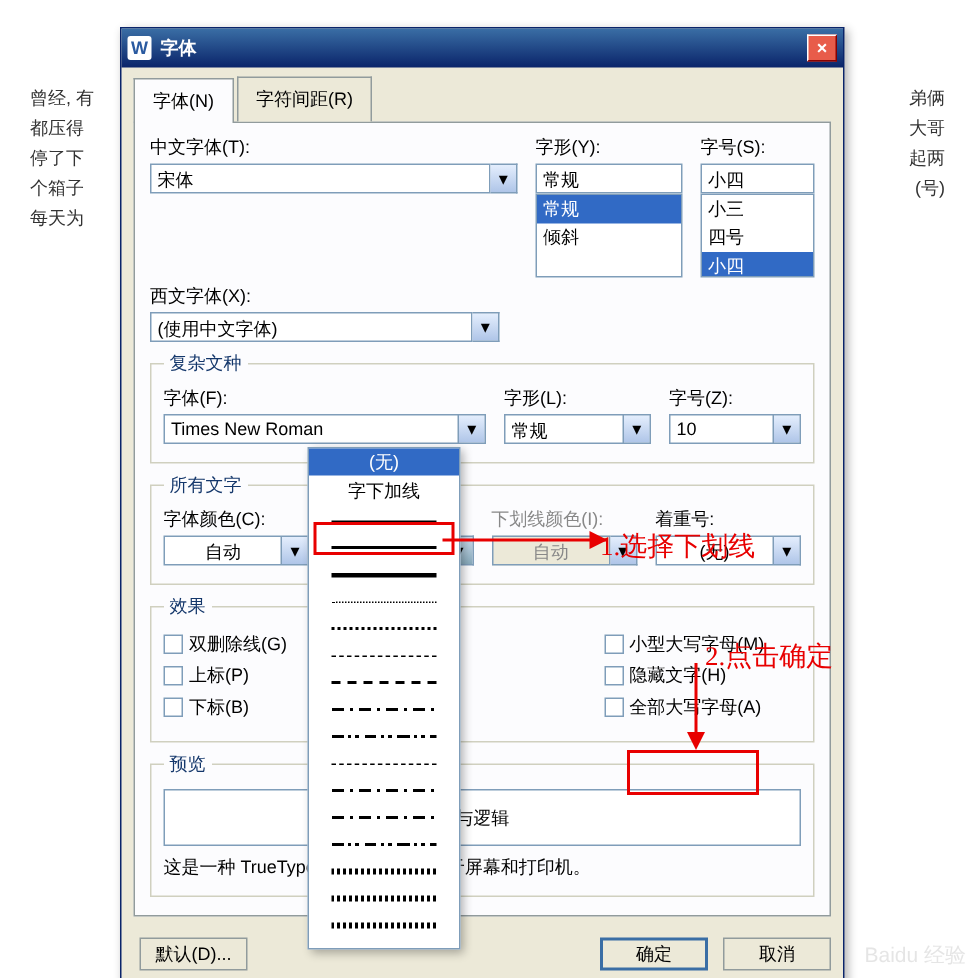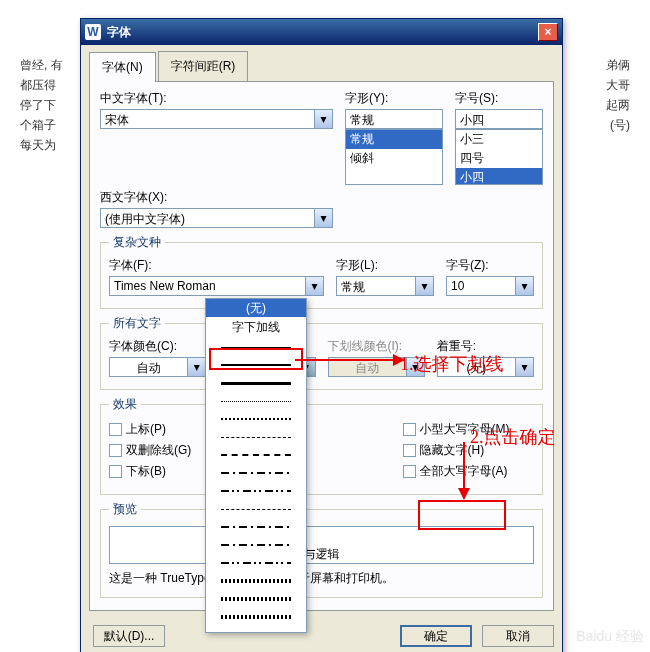--- a/index.html
+++ b/index.html
@@ -92,21 +92,21 @@
       <div class="col" style="width:98px">
         <span class="lbl">字形(Y):</span>
         <div class="cbo">
           <div class="cval">常规</div>
         </div>
         <div class="listbox">
           <div class="li sel">常规</div>
           <div class="li">倾斜</div>
         </div>
       </div>
-      <div class="col" style="width:88px">
+      <div class="col" style="width:76px">
         <span class="lbl">字号(S):</span>
         <div class="cbo">
           <div class="cval">小四</div>
         </div>
         <div class="listbox">
           <div class="li">小三</div>
           <div class="li">四号</div>
           <div class="li sel">小四</div>
         </div>
       </div>
@@ -184,25 +184,25 @@
         </div>
       </div>
     </fieldset>
 
     <fieldset class="grp">
       <legend>效果</legend>
       <div class="row">
         <div class="col" style="flex:1">
           <label class="chk">
               <span class="box"></span>
+              <span>双删除线(G)</span>
+            </label>
+          <label class="chk">
+              <span class="box"></span>
               <span>上标(P)</span>
-            </label>
-          <label class="chk">
-              <span class="box"></span>
-              <span>双删除线(G)</span>
             </label>
           <label class="chk">
               <span class="box"></span>
               <span>下标(B)</span>
             </label>
         </div>
         <div class="col" style="flex:1;padding-left:150px">
           <label class="chk">
               <span class="box"></span>
               <span>小型大写字母(M)</span>
@@ -214,21 +214,21 @@
           <label class="chk">
               <span class="box"></span>
               <span>全部大写字母(A)</span>
             </label>
         </div>
       </div>
     </fieldset>
 
     <fieldset class="grp">
       <legend>预览</legend>
-      <div class="prevbox" style="display:flex;align-items:flex-end;justify-content:center">
+      <div class="prevbox" style="display:flex;align-items:center;justify-content:center">
         <span>与逻辑</span>
       </div>
       <div class="note">这是一种 TrueType 字体，同时适用于屏幕和打印机。</div>
     </fieldset>
 
   </div>
 
   <div class="btnbar">
     <div class="btn" style="margin-right:auto;margin-left:4px">默认(D)...</div>
     <div class="btn default">确定</div>

